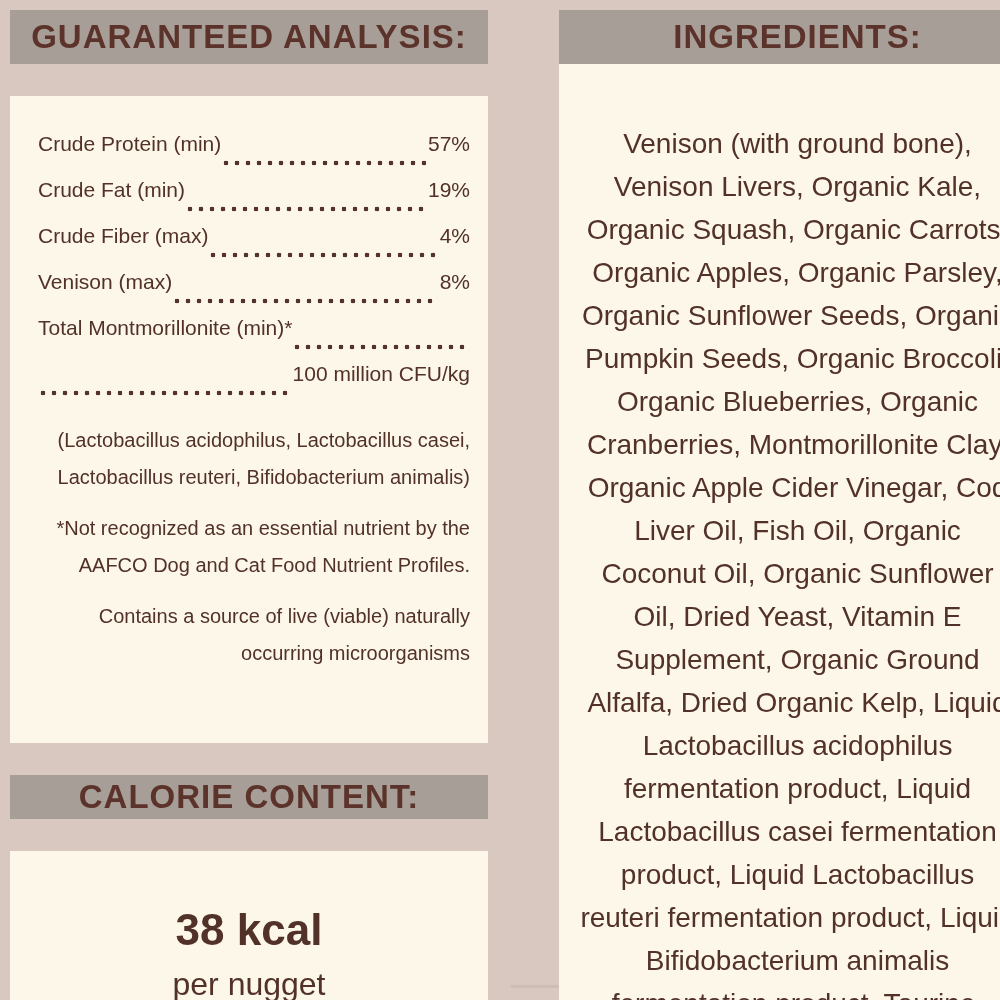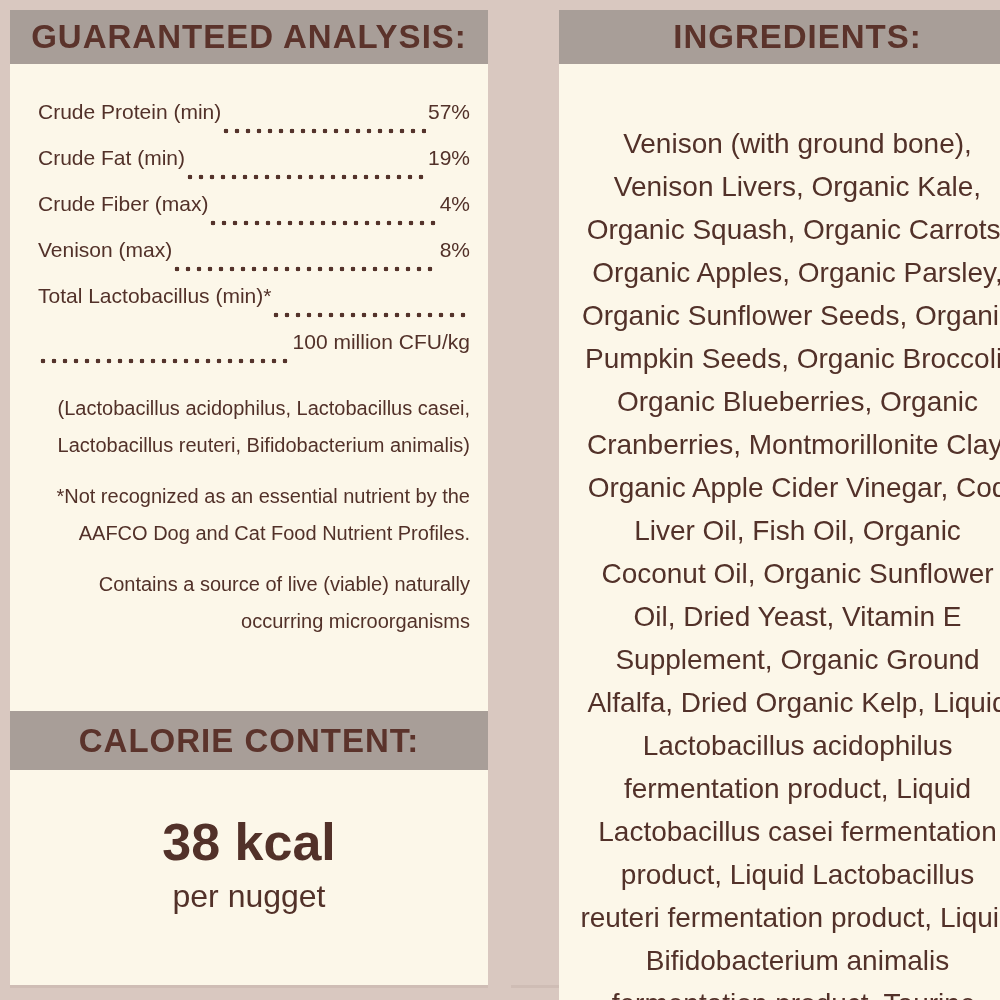--- a/index.html
+++ b/index.html
@@ -11,35 +11,35 @@
     position:relative;
     overflow:hidden;
   }
   .panel{
     position:absolute;
     top:10px;
     display:flex;
     flex-direction:column;
     box-shadow:0 3px 0 rgba(90,60,50,0.08);
   }
-  .panel-left{left:10px;width:478px;height:975px;}
+  .panel-left{left:10px;width:478px;height:975px;gap:32px;}
   .panel-right{left:511px;width:477px;height:975px;padding-left:48px;}
   .bar{
     background:#a89e98;
     display:flex;align-items:center;justify-content:center;
     flex:0 0 auto;
   }
   .bar-title{
     font-weight:bold;
     font-size:33px;
     letter-spacing:1px;
     color:#5b332b;
   }
   .bar-top{height:54px;}
-  .bar-mid{height:59px;}
+  .bar-mid{height:44px;}
   .cream{
     background:#fcf7e9;
   }
   .ga-body{
     flex:0 0 647px;
     padding:36px 18px 0 28px;
     box-sizing:border-box;
   }
   .ga-row{
     display:flex;
@@ -64,21 +64,21 @@
     margin-top:14px;
     text-align:right;
   }
   .cal-body{
     flex:1 1 auto;
     text-align:center;
     box-sizing:border-box;
     padding-top:34px;
   }
   .cal-line1{font-size:30px;line-height:36px;}
-  .cal-big{font-size:52px;font-weight:bold;line-height:66px;margin-top:5px;}
+  .cal-big{font-size:44px;font-weight:bold;line-height:66px;margin-top:12px;}
   .cal-unit{font-size:32px;line-height:38px;margin-top:2px;}
   .ing-body{
     flex:1 1 auto;
     box-sizing:border-box;
     padding:58px 20px 0 20px;
     text-align:center;
     font-size:28px;
     line-height:43px;
   }
 </style>
@@ -111,21 +111,21 @@
       <span>4%</span>
     </div>
 
     <div class="ga-row">
       <span>Venison (max)</span>
       <span class="dots"></span>
       <span>8%</span>
     </div>
 
     <div class="ga-row">
-      <span>Total Lactobacillus (min)*</span>
+      <span>Total Montmorillonite (min)*</span>
       <span class="dots"></span>
     </div>
 
     <div class="ga-row">
       <span class="dots"></span>
       <span>100 million CFU/kg</span>
     </div>
 
     <div class="ga-note">(Lactobacillus acidophilus, Lactobacillus casei, Lactobacillus reuteri, Bifidobacterium animalis)</div>
 

